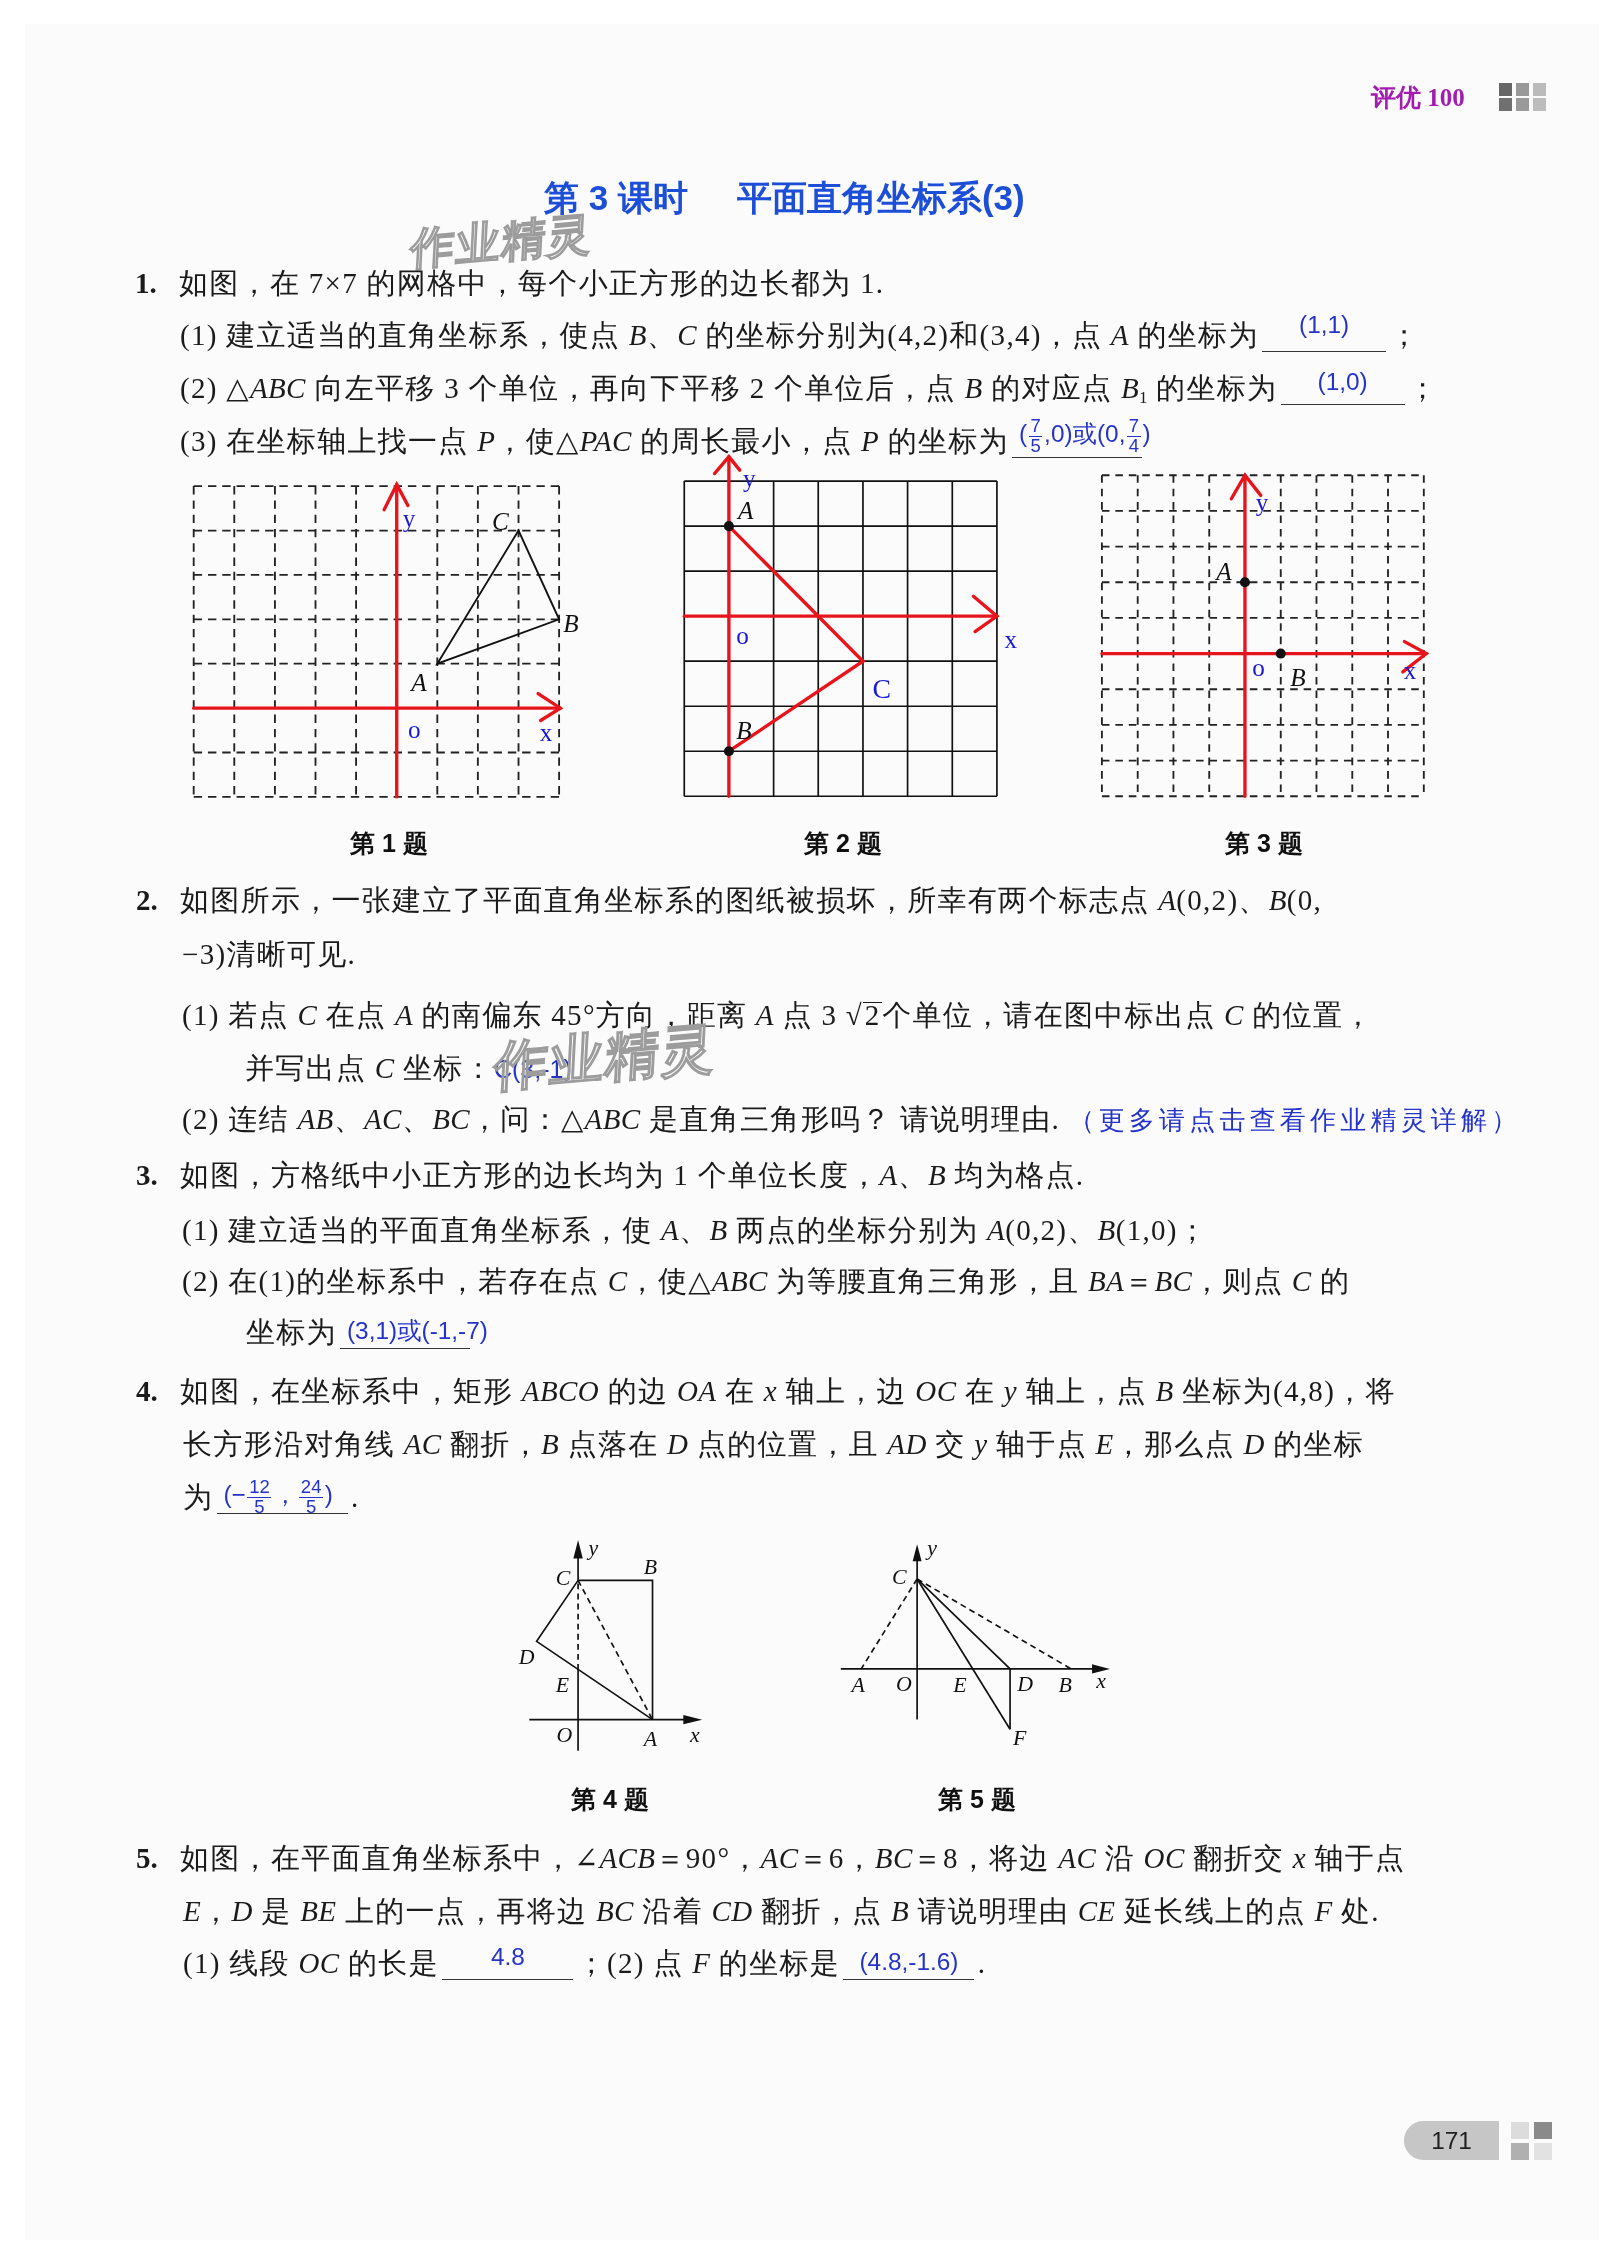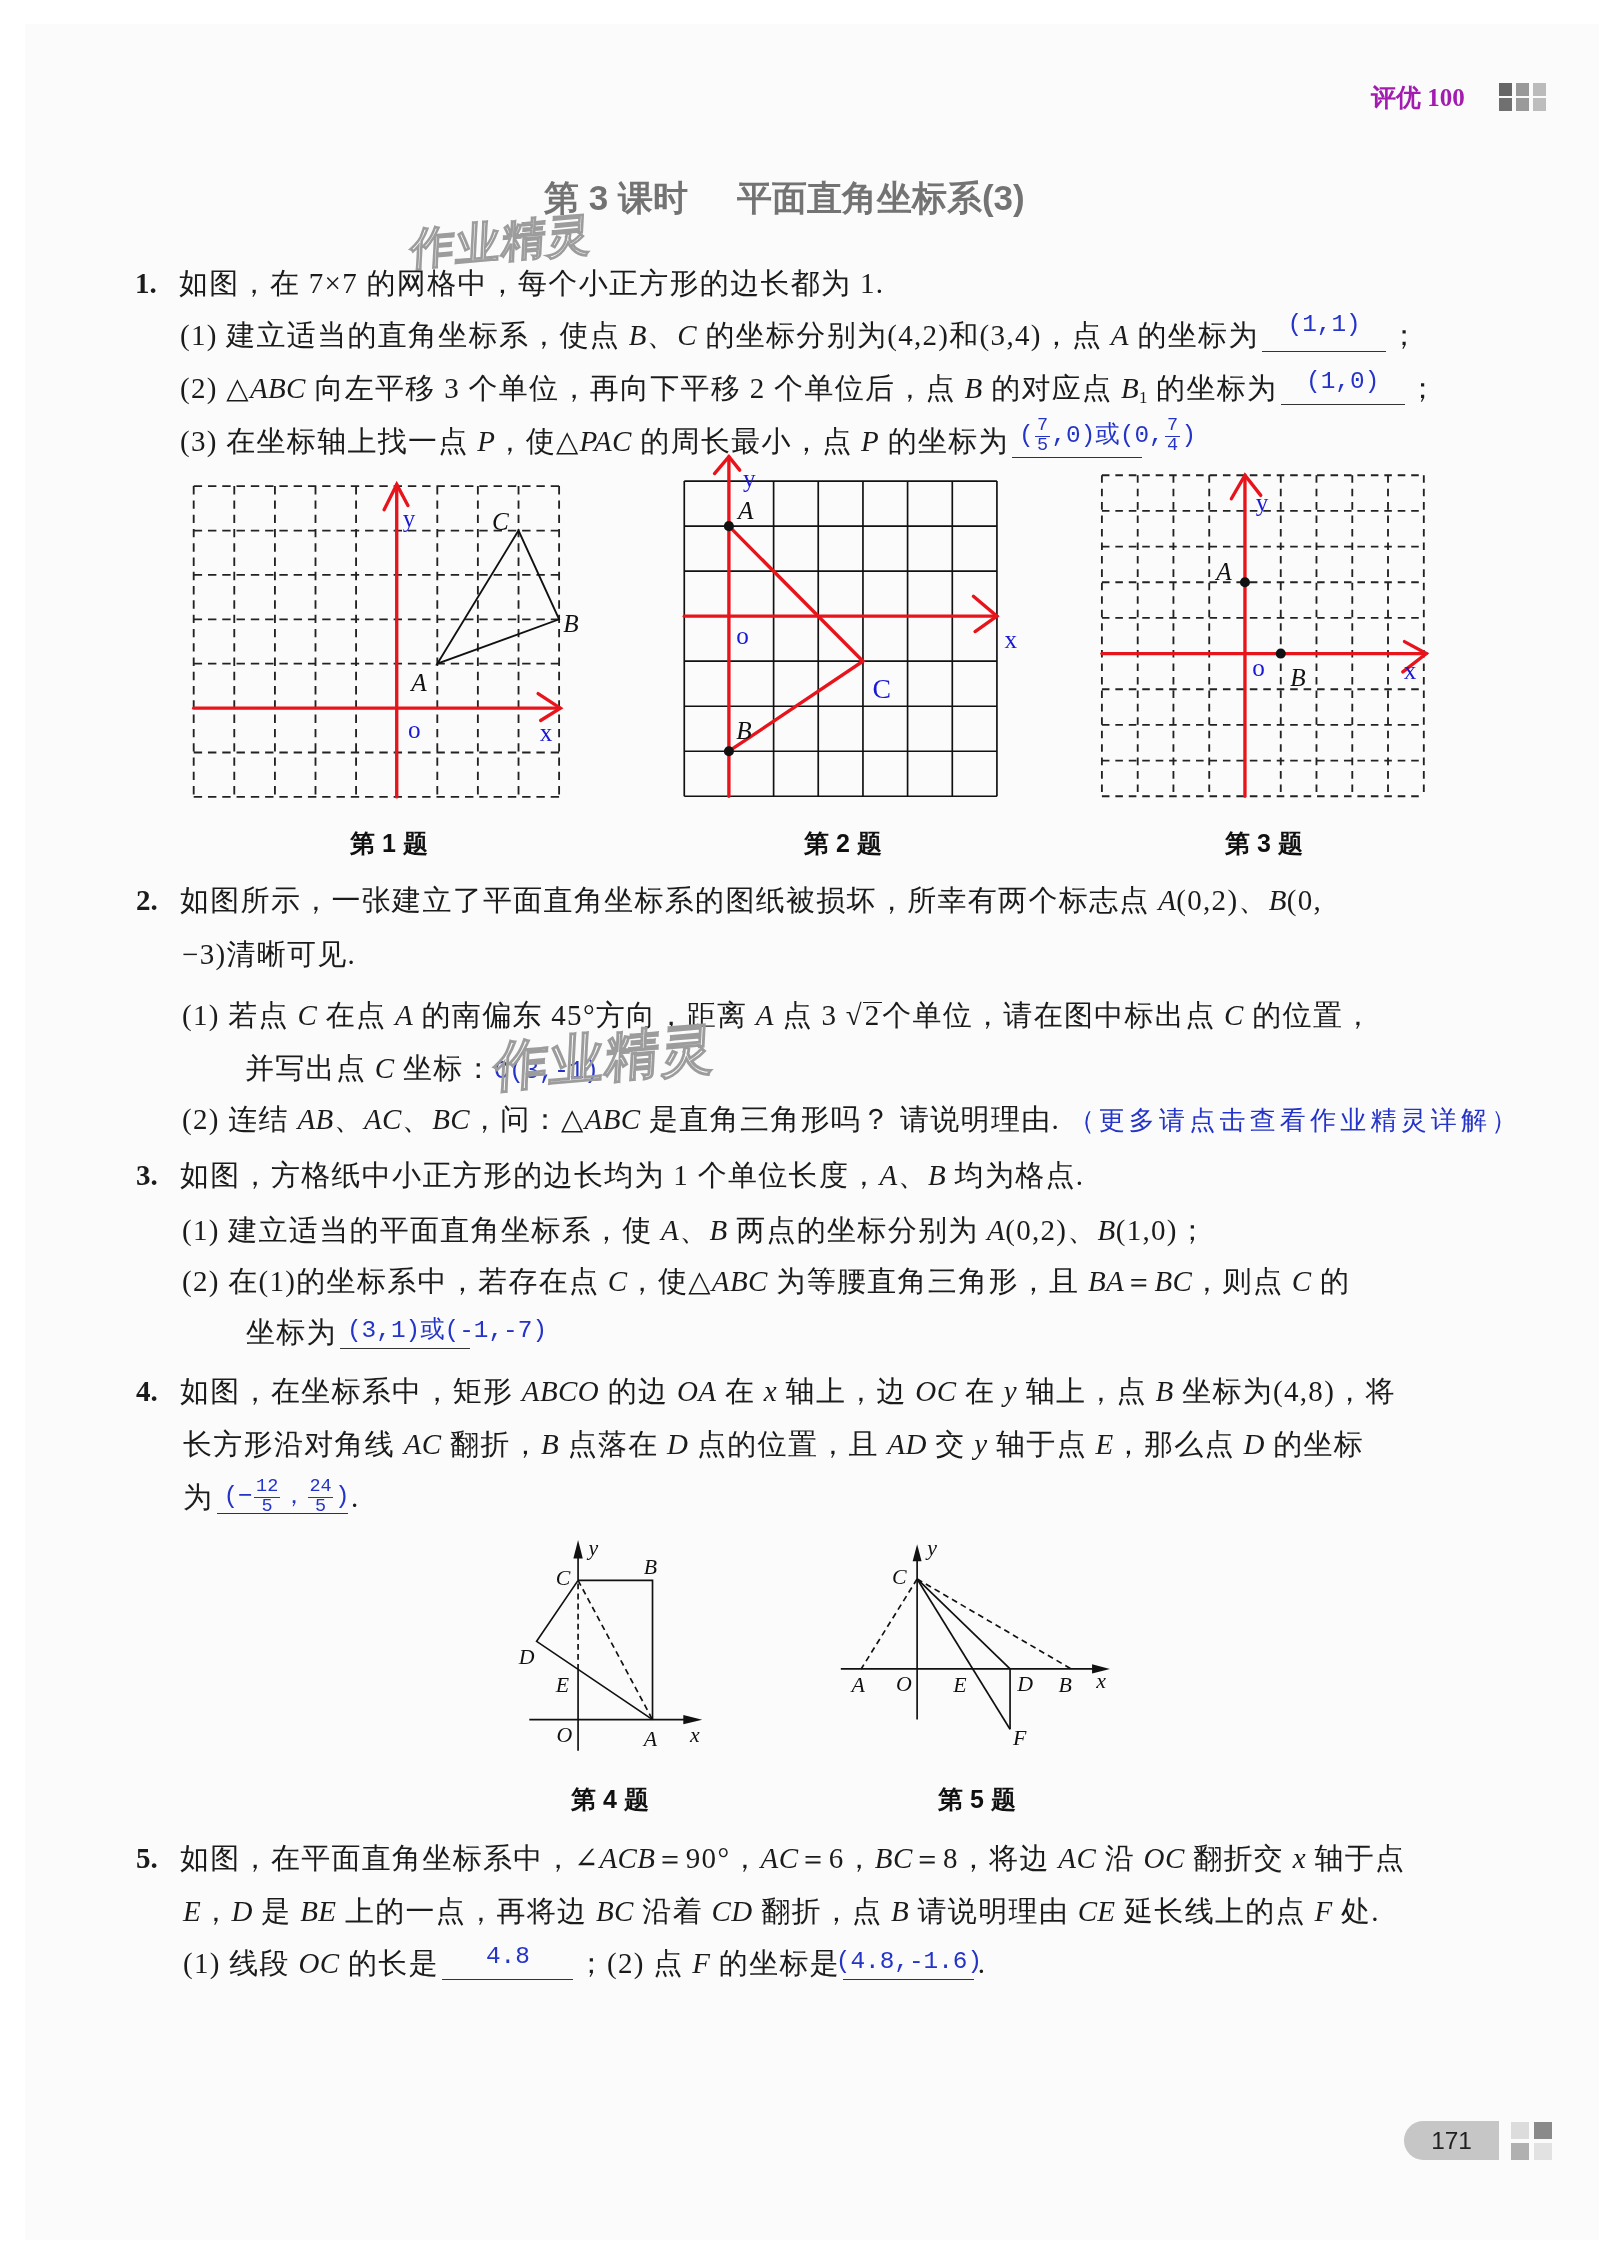--- a/index.html
+++ b/index.html
@@ -8,32 +8,32 @@
   .page{position:absolute;left:25px;top:23.5px;width:1574px;height:2216px;background:#fbfbfb;}
 
   
   .brand{position:absolute;left:1371px;top:81px;font-size:25px;line-height:34px;font-weight:bold;
          font-family:"Liberation Serif","DejaVu Serif",serif;color:#a21caf;white-space:nowrap;}
   .hsq{position:absolute;left:1499px;top:83px;width:47px;height:29px;}
   .hsq i{position:absolute;width:12.6px;height:12.6px;display:block;}
 
   
   .title{position:absolute;left:544px;top:178px;margin:0;font-family:"Liberation Sans","DejaVu Sans",sans-serif;
-         font-size:35px;line-height:40px;font-weight:bold;white-space:nowrap;color:#737373;}
+         font-size:35px;line-height:40px;font-weight:bold;white-space:nowrap;color:#1d4ed8;}
   .title .topic{margin-left:49px;}
 
   
   .ln{position:absolute;height:42px;line-height:42px;font-size:29px;letter-spacing:1.3px;white-space:nowrap;}
   .qn{display:inline-block;width:44px;font-weight:bold;letter-spacing:0;font-family:"Liberation Serif","DejaVu Serif",serif;}
   .mi{font-style:italic;font-family:"Liberation Serif","DejaVu Serif",serif;letter-spacing:0.4px;}
   .sub{font-size:17px;vertical-align:-5px;letter-spacing:0;}
   .ov{border-top:1.7px solid #1b1b1b;padding:0 1.7px;line-height:25px;display:inline-block;}
   .blank{display:inline-block;position:relative;height:34px;border-bottom:1.7px solid #333;vertical-align:-6.7px;margin:0 3.4px;}
   .ans{position:absolute;left:50%;transform:translateX(-50%);bottom:1.7px;color:#2433c8;font-size:24.4px;line-height:30px;
-       white-space:nowrap;letter-spacing:0;font-family:Liberation Mono, monospace;}
+       white-space:nowrap;letter-spacing:0;font-family:Liberation Sans, sans-serif;}
   .ans.up{bottom:11px;}
   .ans.up2{bottom:6.7px;}
   .ans.left{left:6.7px;transform:none;}
   .ans.inl{position:static;transform:none;display:inline;}
   .frac{display:inline-block;vertical-align:middle;text-align:center;font-size:18.5px;line-height:18.5px;margin:0 1.7px;}
   .frac .nu{display:block;border-bottom:1.3px solid #2433c8;padding:0 1.7px;}
   .frac .de{display:block;}
   .link{color:#2433c8;font-size:26px;letter-spacing:4.2px;margin-left:8.4px;cursor:pointer;}
 
   

